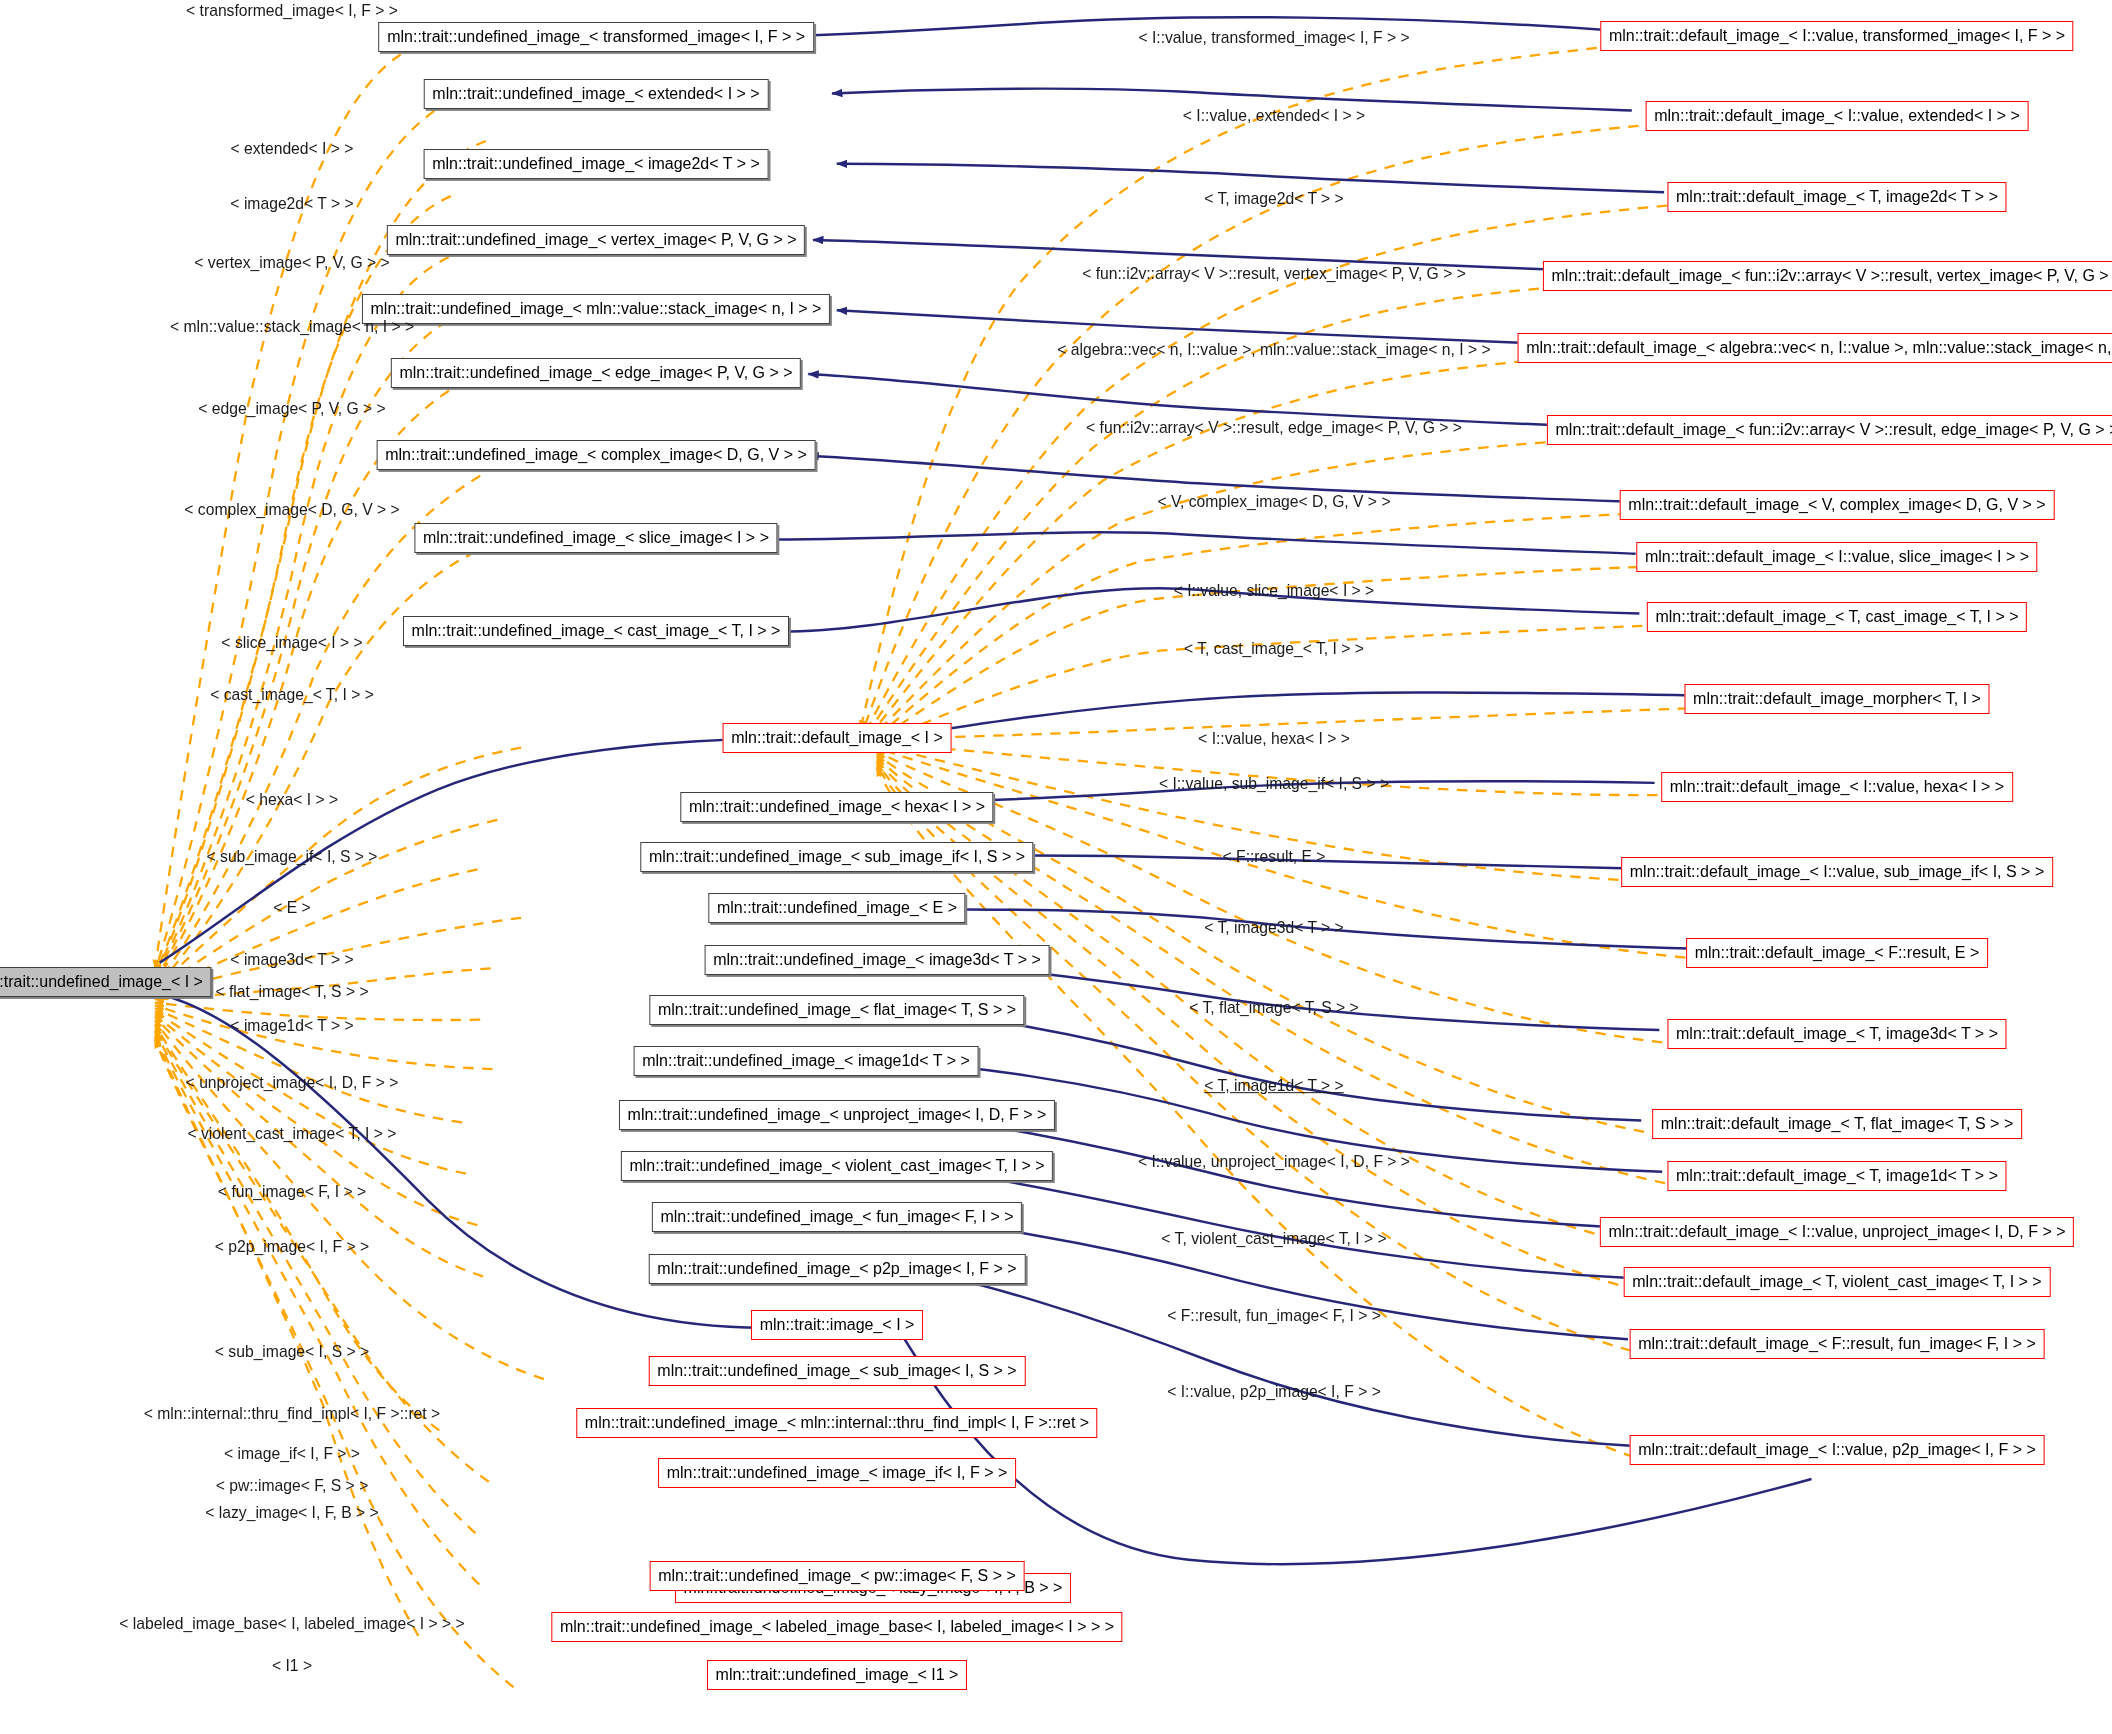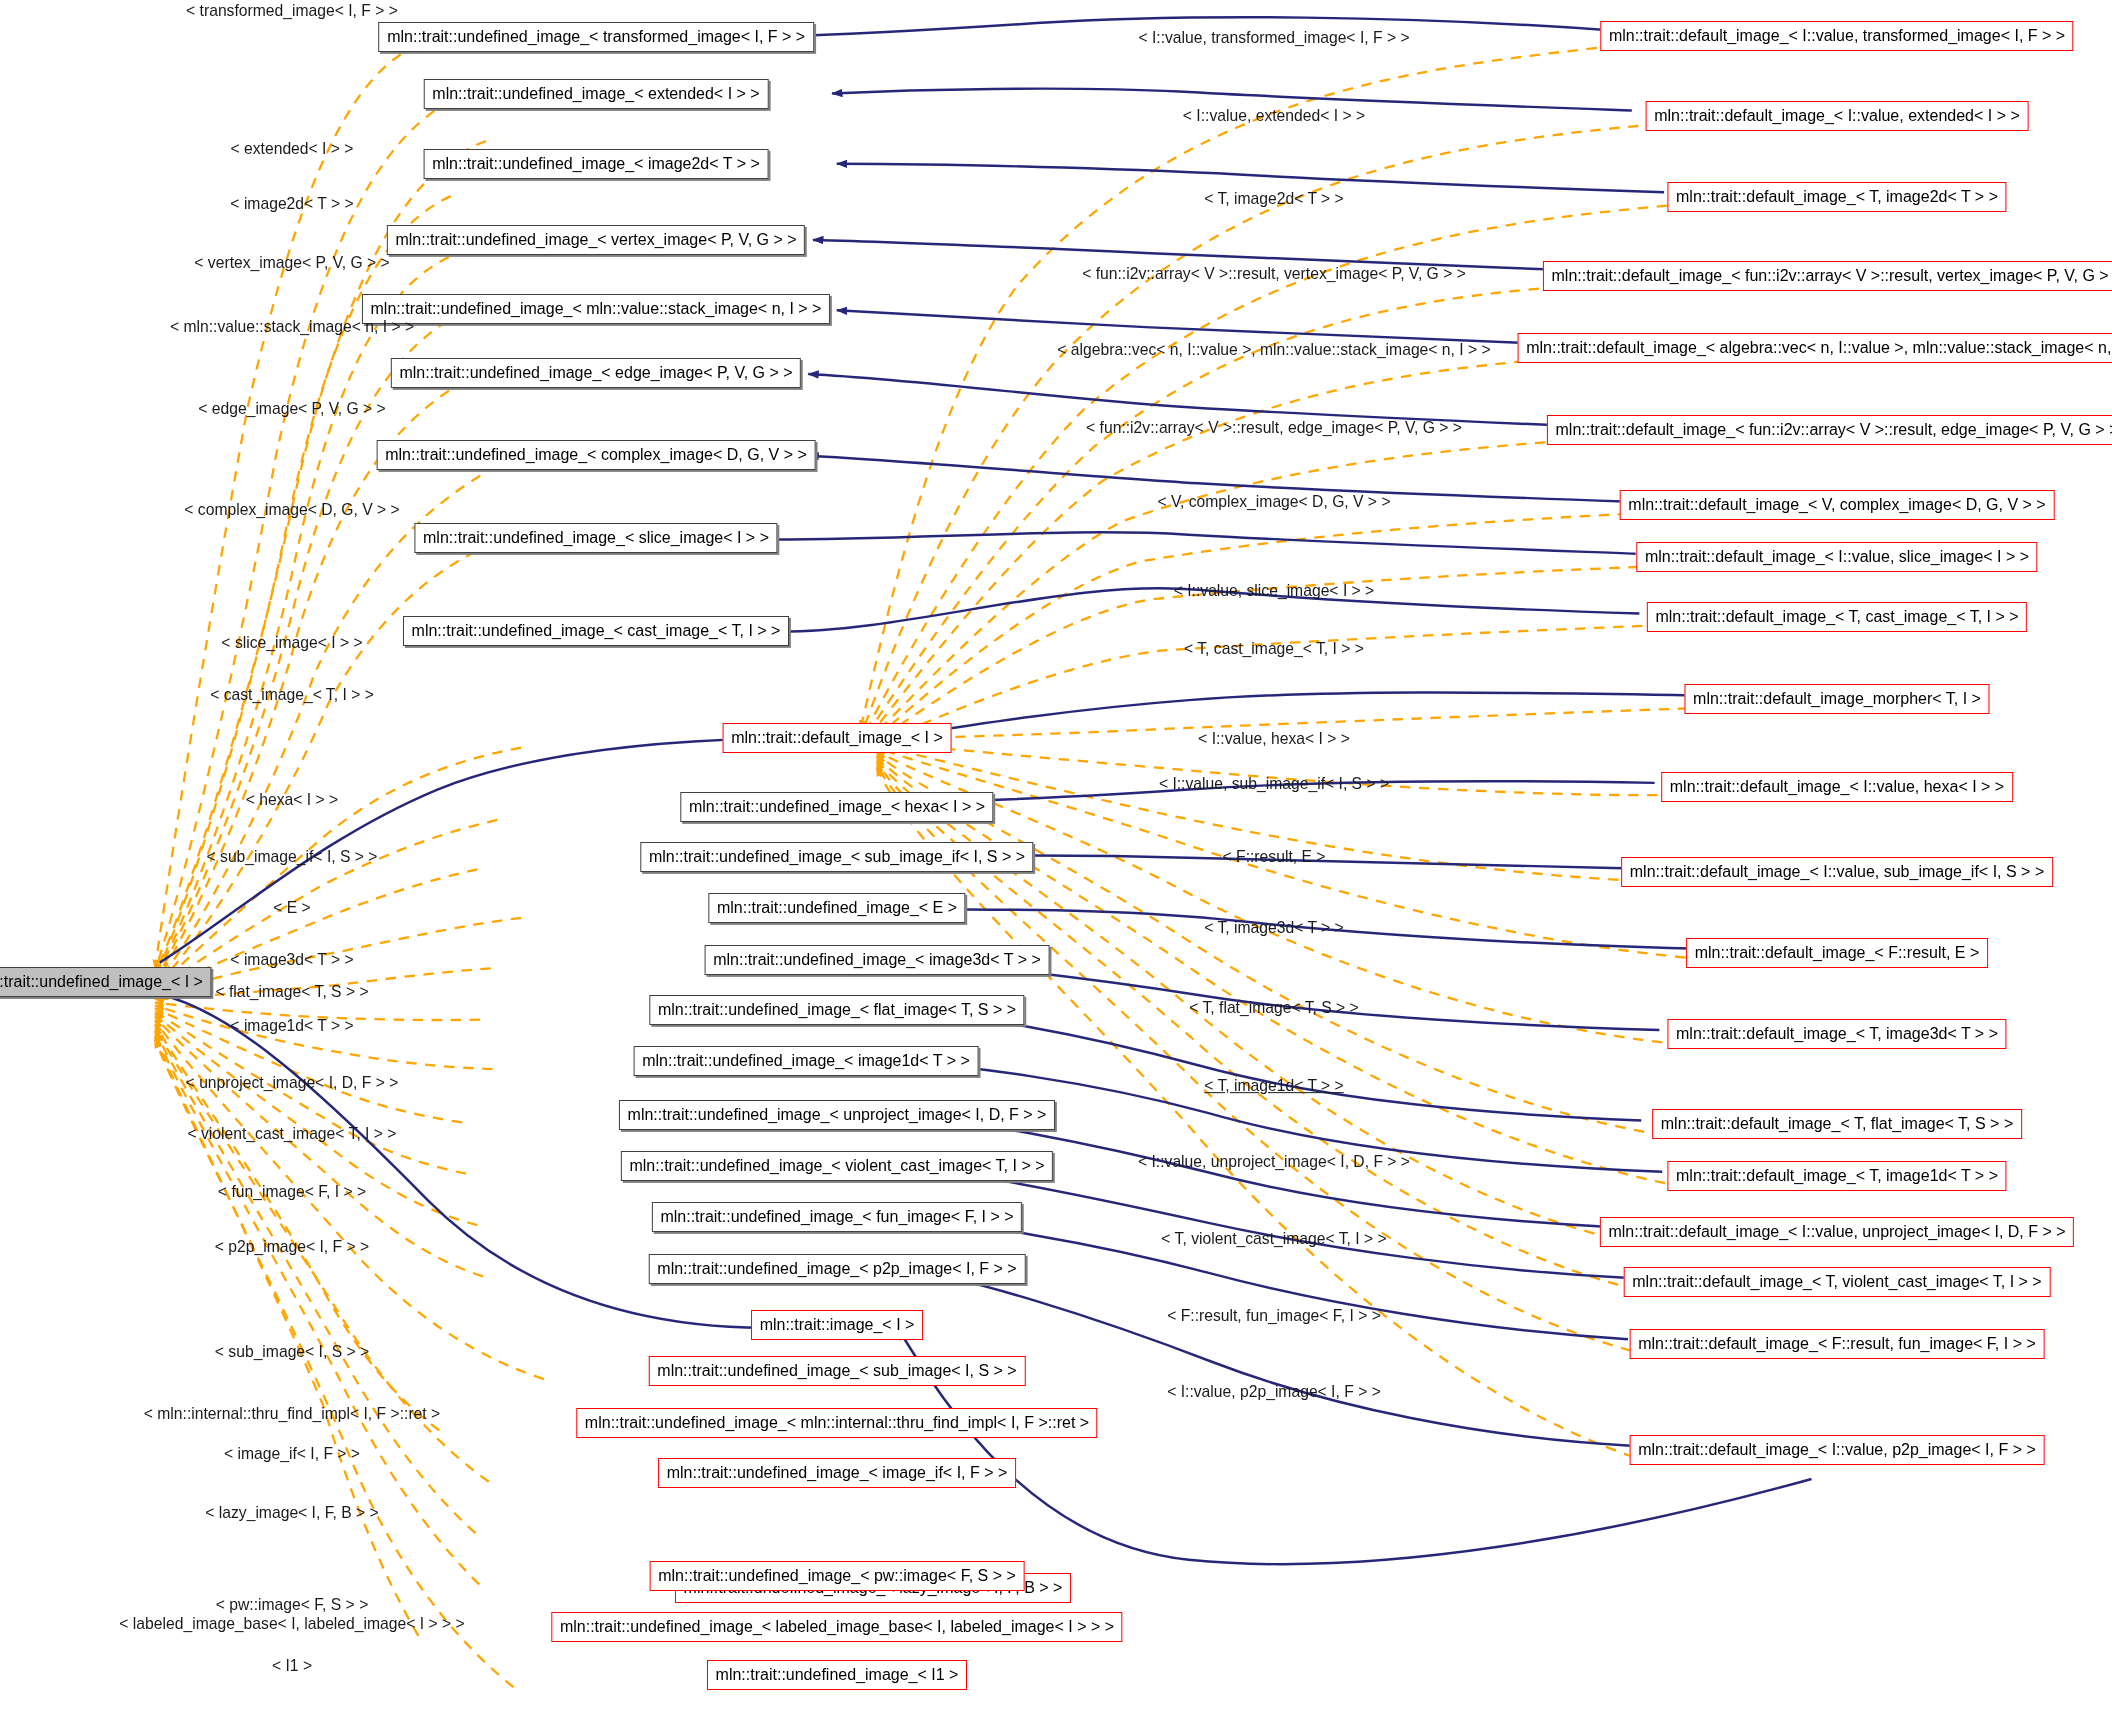--- a/index.html
+++ b/index.html
@@ -223,21 +223,21 @@
       <div class="elabel" style="left: 292px; top: 992px;">&lt; flat_image&lt; T, S &gt; &gt;</div>
       <div class="elabel" style="left: 292px; top: 1026px;">&lt; image1d&lt; T &gt; &gt;</div>
       <div class="elabel" style="left: 292px; top: 1083px;">&lt; unproject_image&lt; I, D, F &gt; &gt;</div>
       <div class="elabel" style="left: 292px; top: 1134px;">&lt; violent_cast_image&lt; T, I &gt; &gt;</div>
       <div class="elabel" style="left: 292px; top: 1192px;">&lt; fun_image&lt; F, I &gt; &gt;</div>
       <div class="elabel" style="left: 292px; top: 1247px;">&lt; p2p_image&lt; I, F &gt; &gt;</div>
       <div class="elabel" style="left: 292px; top: 1352px;">&lt; sub_image&lt; I, S &gt; &gt;</div>
       <div class="elabel" style="left: 292px; top: 1414px;">&lt; mln::internal::thru_find_impl&lt; I, F &gt;::ret &gt;</div>
       <div class="elabel" style="left: 292px; top: 1454px;">&lt; image_if&lt; I, F &gt; &gt;</div>
       <div class="elabel" style="left: 292px; top: 1513px;">&lt; lazy_image&lt; I, F, B &gt; &gt;</div>
-      <div class="elabel" style="left: 292px; top: 1605px;">&lt; pw::image&lt; F, S &gt; &gt;</div>
+      <div class="elabel" style="left: 292px; top: 1486px;">&lt; pw::image&lt; F, S &gt; &gt;</div>
       <div class="elabel" style="left: 292px; top: 1624px;">&lt; labeled_image_base&lt; I, labeled_image&lt; I &gt; &gt; &gt;</div>
       <div class="elabel" style="left: 292px; top: 1666px;">&lt; I1 &gt;</div>
     </div>
   <div id="labels-right">
       <div class="elabel" style="left: 1274px; top: 38px;">&lt; I::value, transformed_image&lt; I, F &gt; &gt;</div>
       <div class="elabel" style="left: 1274px; top: 116px;">&lt; I::value, extended&lt; I &gt; &gt;</div>
       <div class="elabel" style="left: 1274px; top: 199px;">&lt; T, image2d&lt; T &gt; &gt;</div>
       <div class="elabel" style="left: 1274px; top: 274px;">&lt; fun::i2v::array&lt; V &gt;::result, vertex_image&lt; P, V, G &gt; &gt;</div>
       <div class="elabel" style="left: 1274px; top: 350px;">&lt; algebra::vec&lt; n, I::value &gt;, mln::value::stack_image&lt; n, I &gt; &gt;</div>
       <div class="elabel" style="left: 1274px; top: 428px;">&lt; fun::i2v::array&lt; V &gt;::result, edge_image&lt; P, V, G &gt; &gt;</div>

